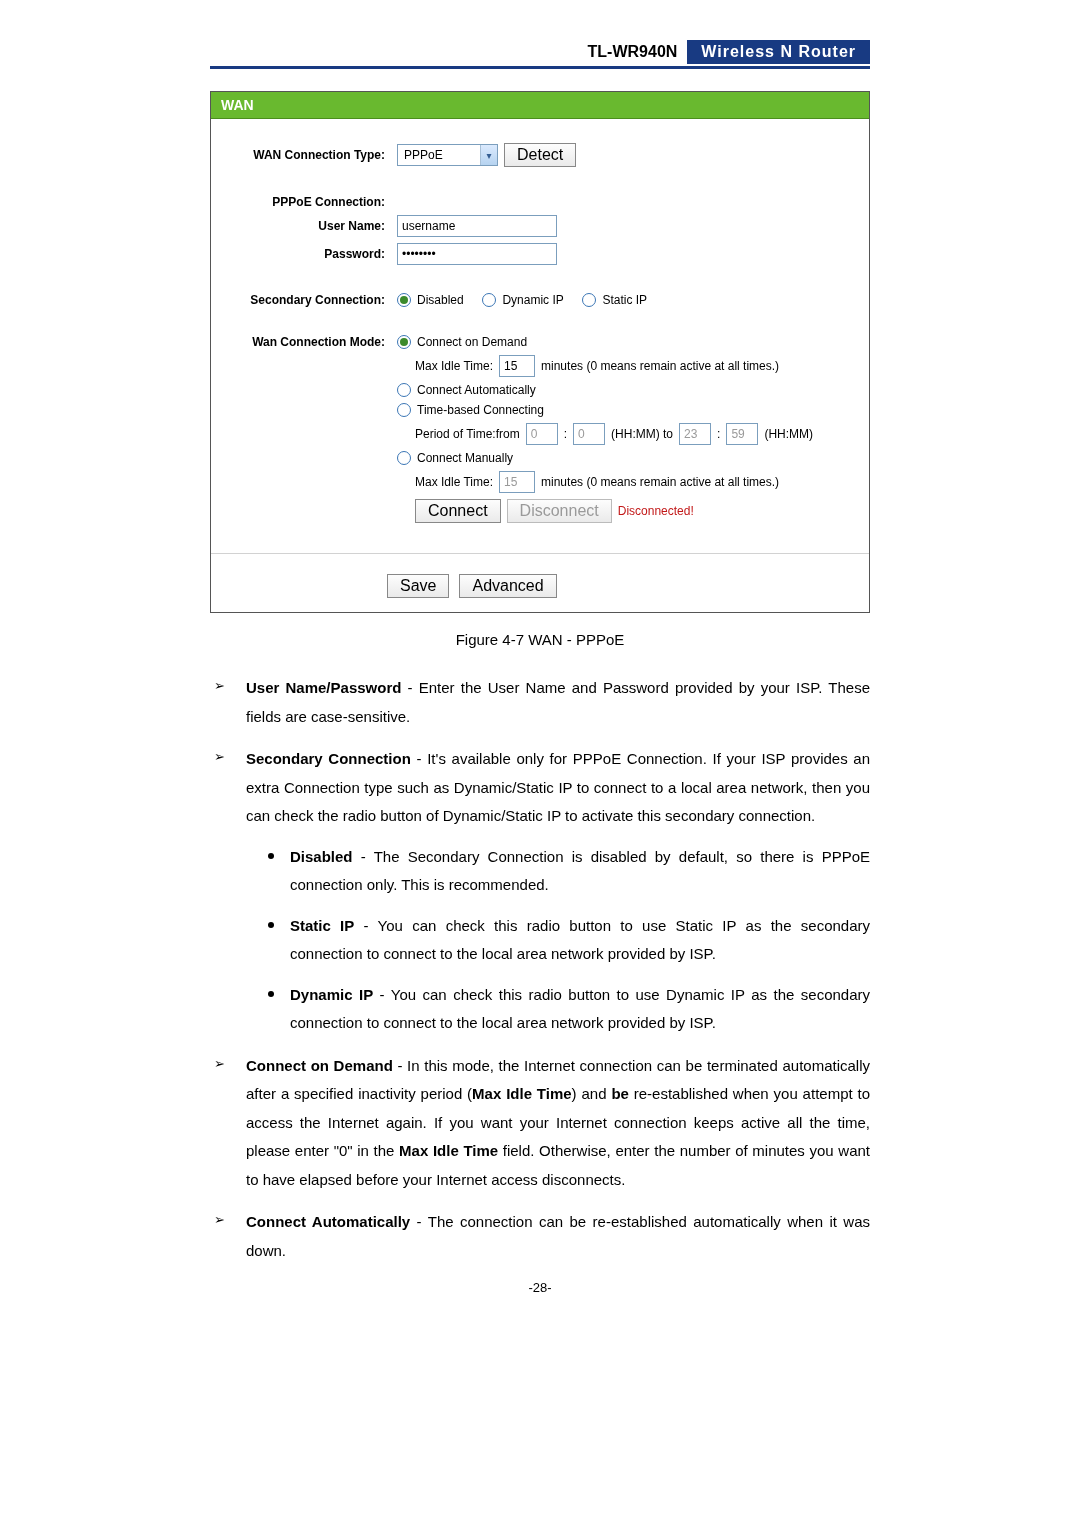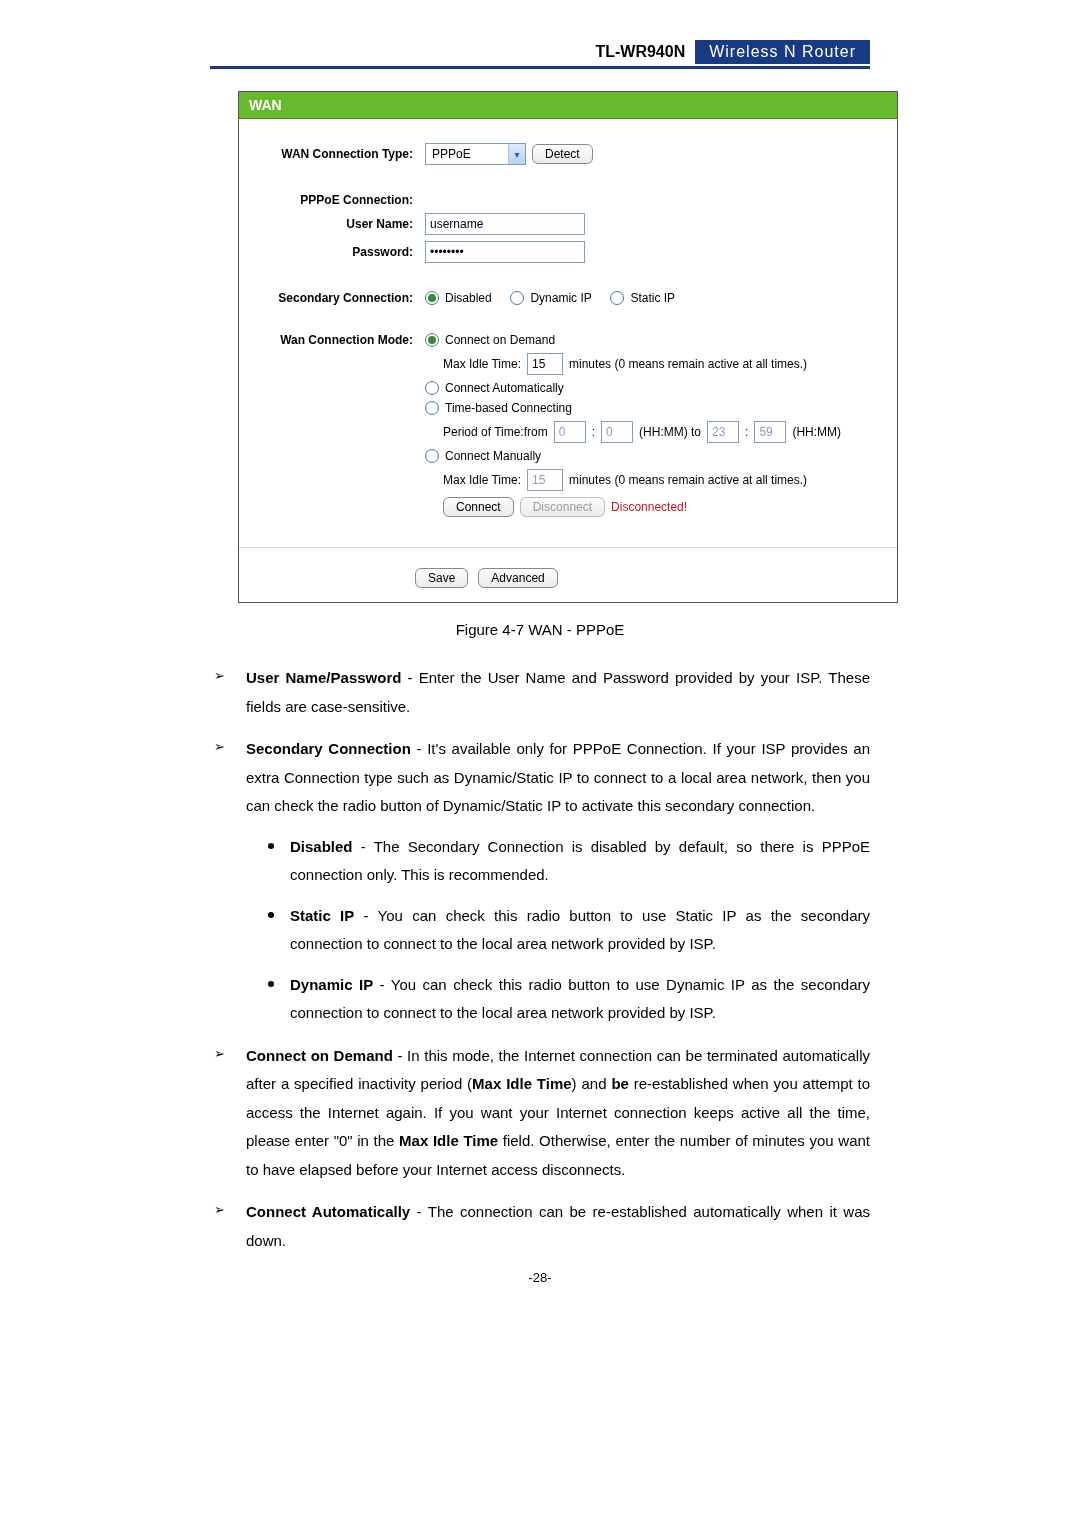--- a/index.html
+++ b/index.html
@@ -27,32 +27,31 @@
     align-items: stretch;
   }
   .hdr-model {
     font-weight: bold;
     font-size: 16px;
     padding: 3px 10px;
   }
   .hdr-title {
     background: #183a82;
     color: #fff;
-    font-weight: normal;
+    font-weight: bold;
     font-size: 16px;
     padding: 3px 14px;
     letter-spacing: 1px;
   }
 
   
   .shot-wrap {
     border: 1px solid #555;
     width: 100%;
     box-sizing: border-box;
-    margin-left: 28px;
   }
   .wan-title {
     background: #69b92f;
     color: #fff;
     font-weight: bold;
     font-size: 14px;
     padding: 5px 10px;
     border-bottom: 1px solid #4b8e1d;
   }
   .wan-body {
@@ -100,22 +99,22 @@
     align-items: center;
     justify-content: center;
     color: #355e93;
     font-size: 10px;
   }
   .btn {
     display: inline-block;
     border: 1px solid #888;
     background: linear-gradient(#fdfdfd,#eaeaea);
     padding: 2px 12px;
-    font-size: 12px;
-    border-radius: 6px;
+    font-size: 16px;
+    border-radius: 0;
     cursor: pointer;
   }
   .btn.disabled {
     color: #9a9a9a;
     border-color: #bbb;
     cursor: default;
   }
   .txt {
     border: 1px solid #7b9ebd;
     height: 18px;

